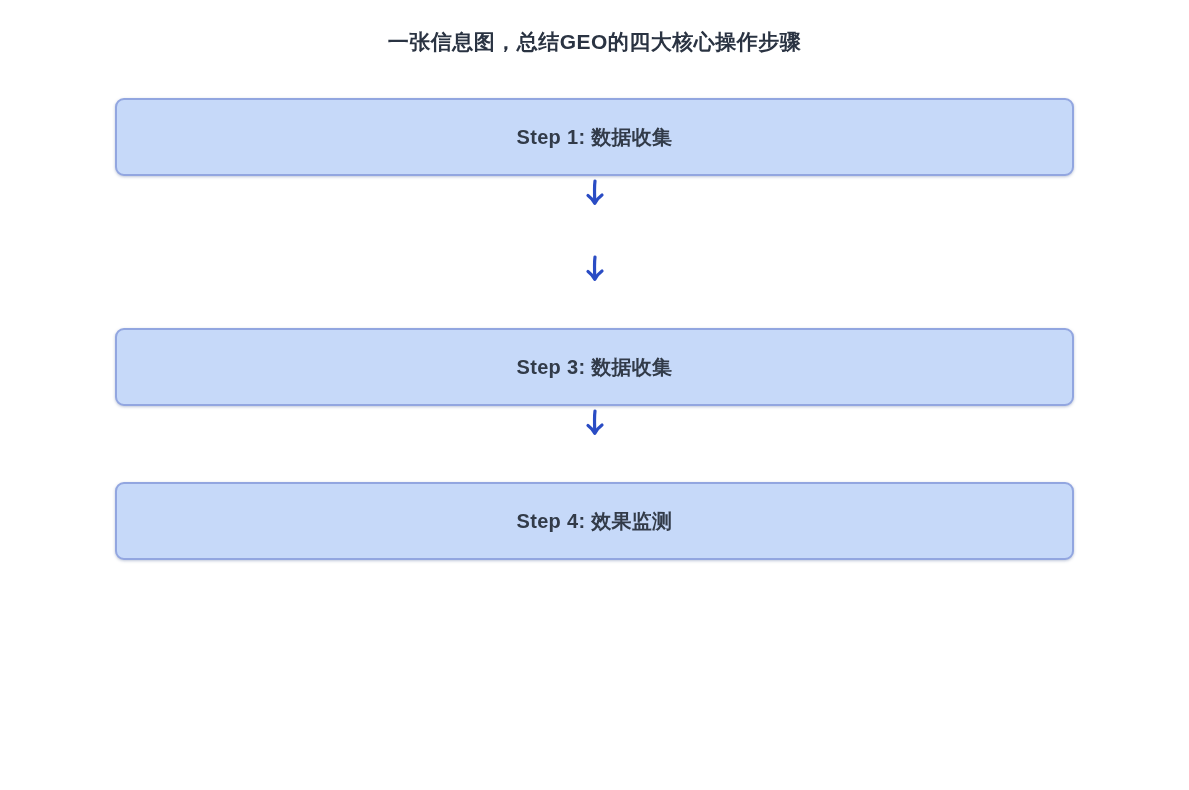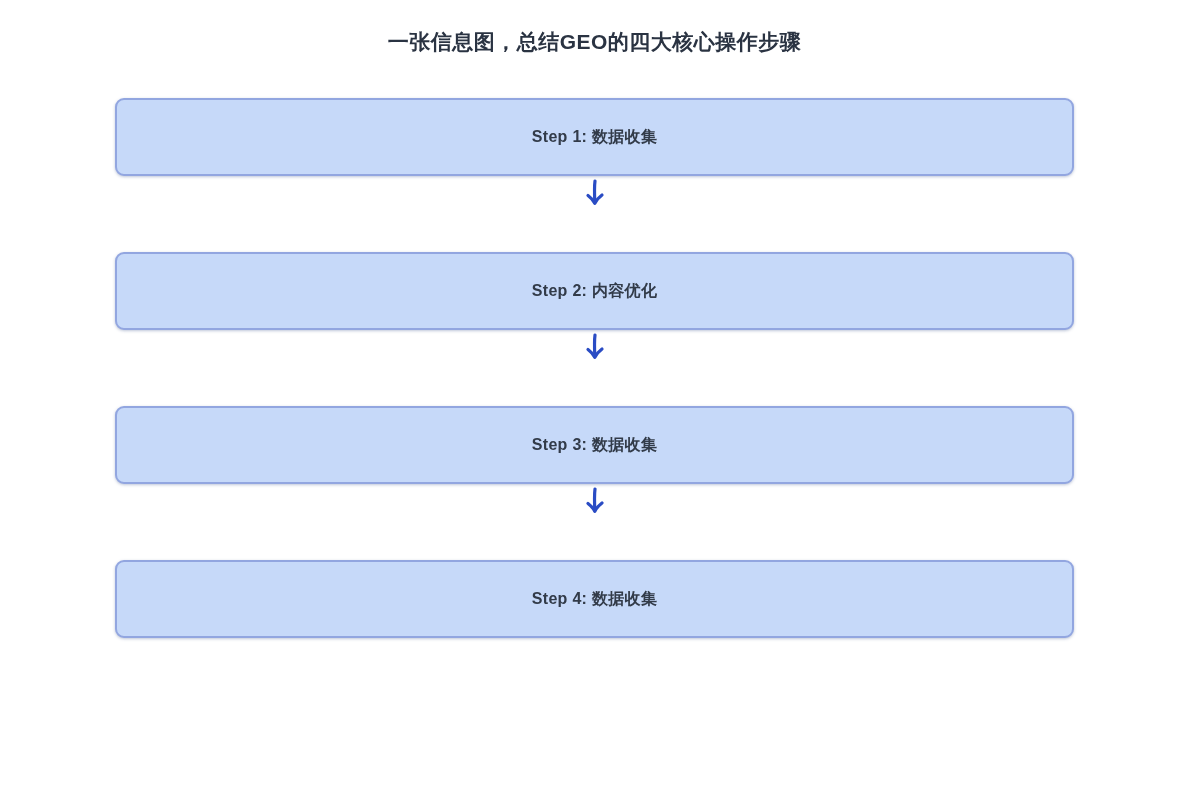--- a/index.html
+++ b/index.html
@@ -38,21 +38,21 @@
     height: 78px;
     background: #c6d9f9;
     border: 2px solid #92a6e0;
     border-radius: 9px;
     display: flex;
     align-items: center;
     justify-content: center;
     box-shadow: 0 1px 3px rgba(110, 128, 168, 0.45);
   }
   .step-label {
-    font-size: 16px;
+    font-size: 20px;
     font-weight: bold;
     color: #323b49;
     letter-spacing: 0.3px;
   }
   .connector {
     height: 76px;
     display: flex;
     justify-content: center;
     align-items: flex-start;
     padding-top: 3px;
@@ -74,40 +74,37 @@
       <span class="step-label">Step 1: 数据收集</span>
     </div>
 
     <div class="connector">
       <svg class="down-arrow-icon" width="26" height="28" viewBox="0 0 26 28" fill="none">
         <path d="M13 2 C 12.2 8, 12.4 14, 12.8 23.5" stroke="#2a4cc4" stroke-width="3.2" stroke-linecap="round" fill="none"></path>
         <path d="M6 16.5 C 9 18.8, 11.4 21.3, 12.8 24.3 C 14.2 21.2, 17 18.3, 20 16" stroke="#2a4cc4" stroke-width="3.2" stroke-linecap="round" stroke-linejoin="round" fill="none"></path>
       </svg>
     </div>
 
-    <div class="step-box">
-      <span class="step-label">Step 2: 内容优化</span>
-    </div>
 
     <div class="connector">
       <svg class="down-arrow-icon" width="26" height="28" viewBox="0 0 26 28" fill="none">
         <path d="M13 2 C 12.2 8, 12.4 14, 12.8 23.5" stroke="#2a4cc4" stroke-width="3.2" stroke-linecap="round" fill="none"></path>
         <path d="M6 16.5 C 9 18.8, 11.4 21.3, 12.8 24.3 C 14.2 21.2, 17 18.3, 20 16" stroke="#2a4cc4" stroke-width="3.2" stroke-linecap="round" stroke-linejoin="round" fill="none"></path>
       </svg>
     </div>
 
     <div class="step-box">
       <span class="step-label">Step 3: 数据收集</span>
     </div>
 
     <div class="connector">
       <svg class="down-arrow-icon" width="26" height="28" viewBox="0 0 26 28" fill="none">
         <path d="M13 2 C 12.2 8, 12.4 14, 12.8 23.5" stroke="#2a4cc4" stroke-width="3.2" stroke-linecap="round" fill="none"></path>
         <path d="M6 16.5 C 9 18.8, 11.4 21.3, 12.8 24.3 C 14.2 21.2, 17 18.3, 20 16" stroke="#2a4cc4" stroke-width="3.2" stroke-linecap="round" stroke-linejoin="round" fill="none"></path>
       </svg>
     </div>
 
     <div class="step-box">
-      <span class="step-label">Step 4: 数据收集</span>
+      <span class="step-label">Step 4: 效果监测</span>
     </div>
 
   </div>
 </div>
 
 </body></html>

